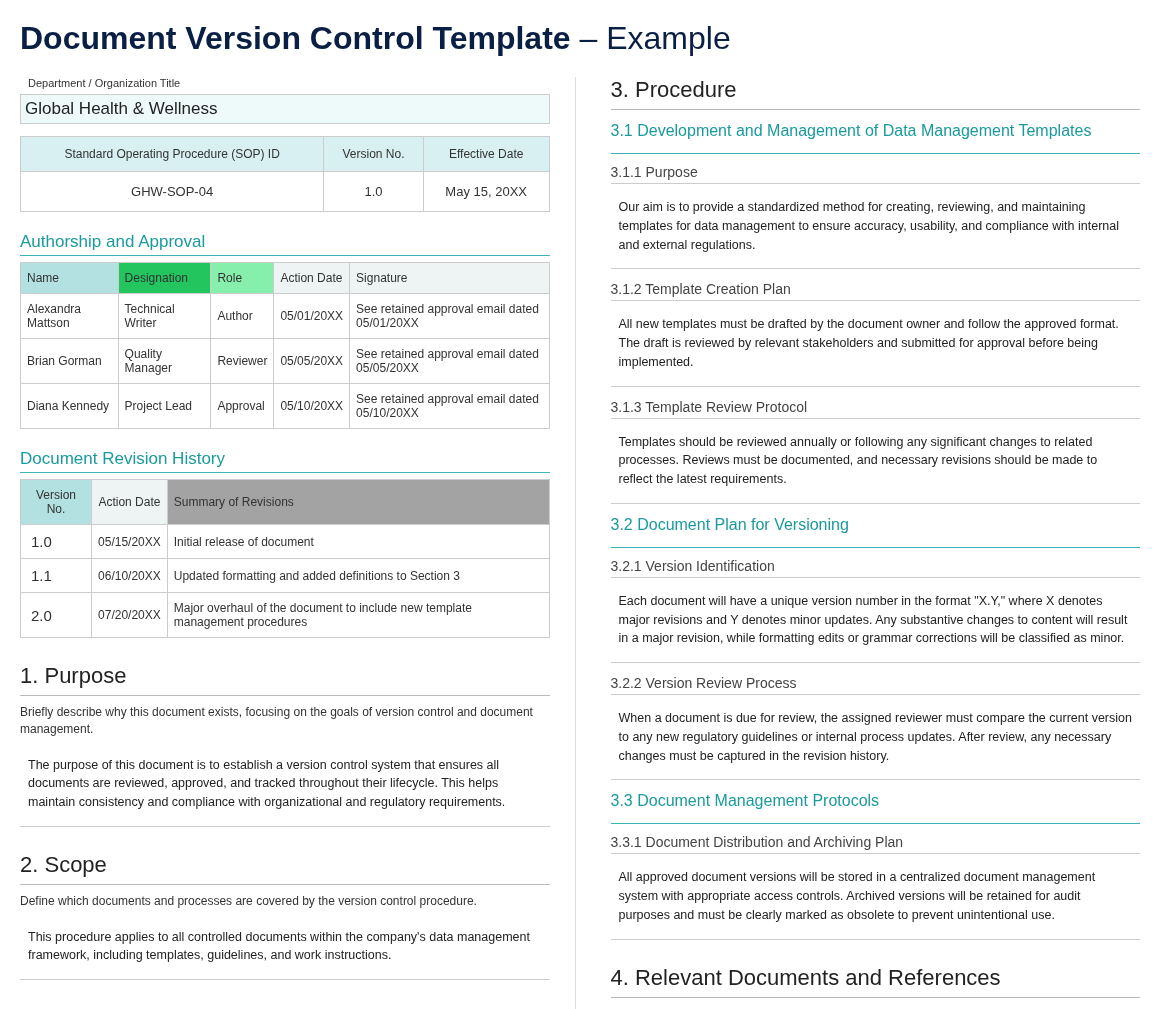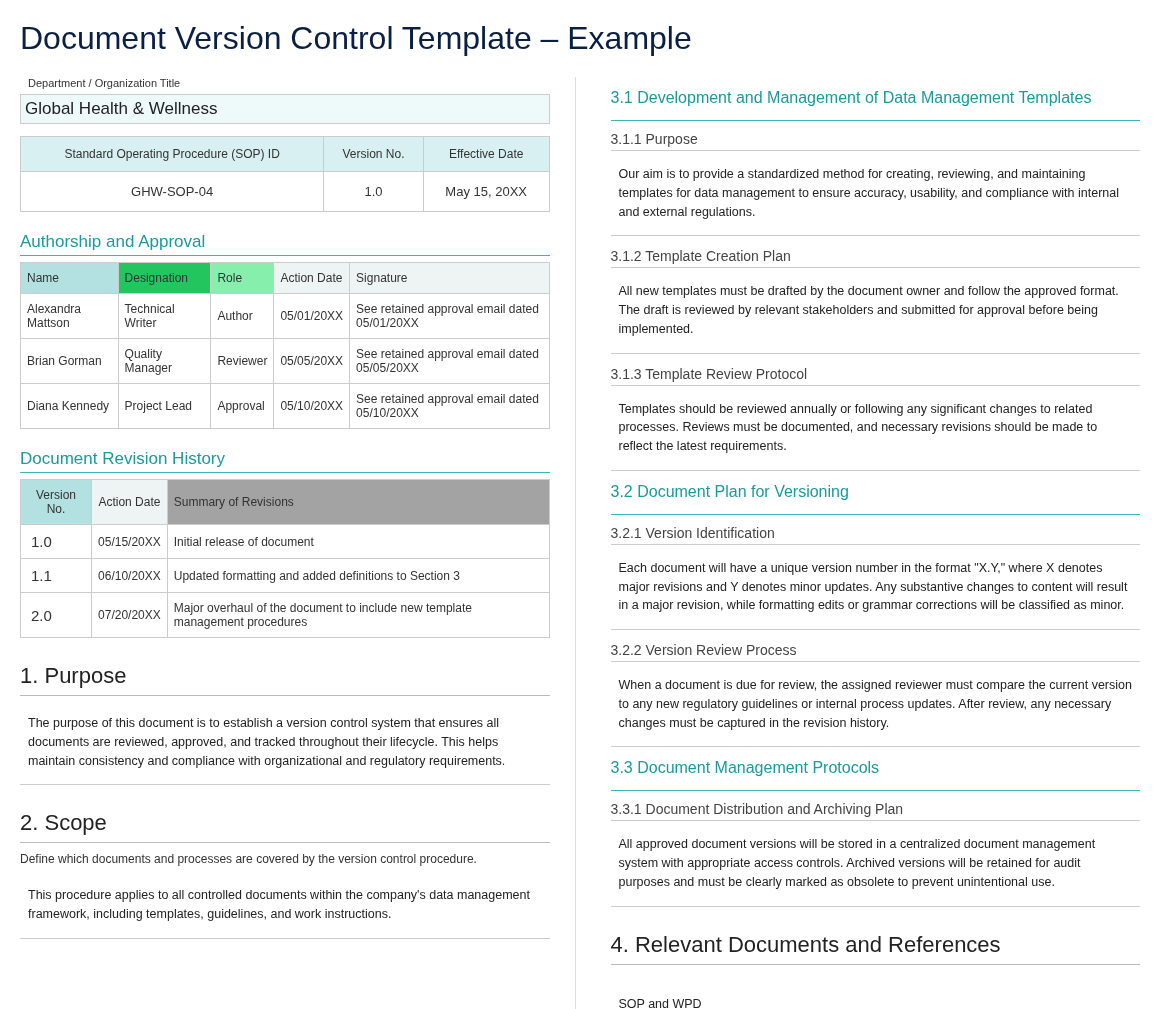--- a/index.html
+++ b/index.html
@@ -3,21 +3,21 @@
 <meta charset="utf-8">
 <style>
 * { box-sizing: border-box; margin: 0; padding: 0; }
 body {
   font-family: 'Century Gothic', 'Avant Garde', Futura, sans-serif;
   background: #fff;
   color: #333;
   padding: 20px;
 }
 .page-title { font-size: 32px; font-weight: 400; color: #0a1f44; margin-bottom: 20px; }
-.page-title strong { font-weight: 400; }
+.page-title strong { font-weight: 700; }
 .columns { display: flex; gap: 30px; }
 .col { flex: 1; min-width: 0; }
 .col.left { border-right: 1px solid #ddd; padding-right: 25px; }
 .col.right { padding-left: 5px; }
 
 .pill {
   display: inline-block;
   background: linear-gradient(180deg, #5bc9cc 0%, #3ab5b8 50%, #2a9a9d 100%);
   color: #fff;
   font-size: 18px;
@@ -194,28 +194,30 @@
       </tr>
       <tr>
         <td class="ver">2.0</td>
         <td class="center">07/20/20XX</td>
         <td class="summary">Major overhaul of the document to include new template management procedures</td>
       </tr>
     </tbody>
       </table>
 
     <h2 class="section">1. Purpose</h2>
+    <p class="desc">Briefly describe why this document exists, focusing on the goals of version control and document management.</p>
     <div class="content-box">The purpose of this document is to establish a version control system that ensures all documents are reviewed, approved, and tracked throughout their lifecycle. This helps maintain consistency and compliance with organizational and regulatory requirements.</div>
 
     <h2 class="section">2. Scope</h2>
     <p class="desc">Define which documents and processes are covered by the version control procedure.</p>
     <div class="content-box">This procedure applies to all controlled documents within the company's data management framework, including templates, guidelines, and work instructions.</div>
   </div>
 
   <div class="col right">
+    <h2 class="section" style="margin-top:0;">3. Procedure</h2>
 
     <h3 class="sub-teal">3.1 Development and Management of Data Management Templates</h3>
 
     <h4 class="subsub">3.1.1 Purpose</h4>
     <div class="content-box">Our aim is to provide a standardized method for creating, reviewing, and maintaining templates for data management to ensure accuracy, usability, and compliance with internal and external regulations.</div>
 
     <h4 class="subsub">3.1.2 Template Creation Plan</h4>
     <div class="content-box">All new templates must be drafted by the document owner and follow the approved format. The draft is reviewed by relevant stakeholders and submitted for approval before being implemented.</div>
 
     <h4 class="subsub">3.1.3 Template Review Protocol</h4>

